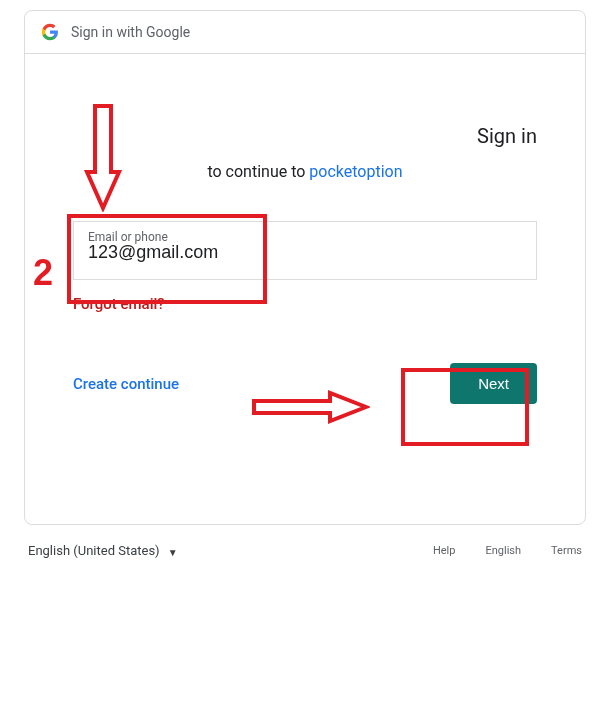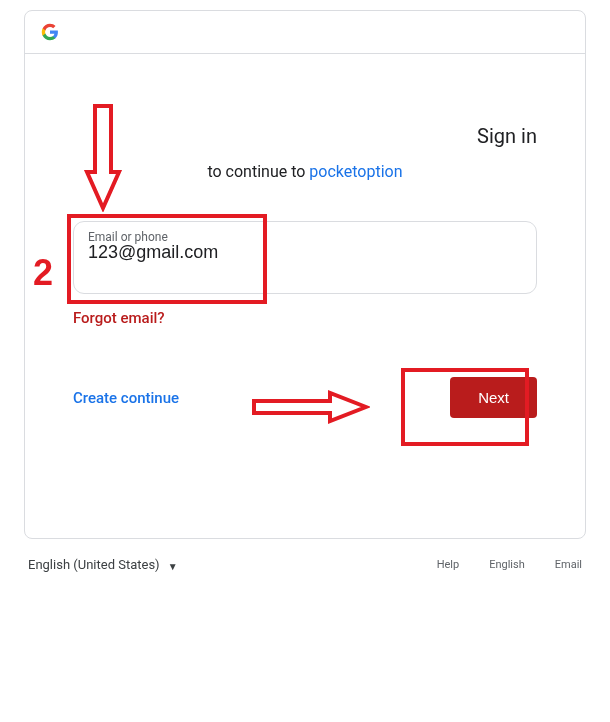--- a/index.html
+++ b/index.html
@@ -57,22 +57,22 @@
       font-weight: 400;
       margin-bottom: 40px;
     }
     .subheading .app-link {
       color: #1a73e8;
       text-decoration: none;
     }
     .input-wrap {
       position: relative;
       border: 1px solid #dadce0;
-      border-radius: 11px;
-      padding: 20px 14px 30px 14px;
+      border-radius: 0;
+      padding: 20px 14px 16px 14px;
       margin-bottom: 14px;
     }
     .input-label {
       position: absolute;
       top: 8px;
       left: 14px;
       font-size: 12px;
       color: #5f6368;
       background: #fff;
     }
@@ -97,21 +97,21 @@
       justify-content: space-between;
       align-items: center;
     }
     .create-link {
       color: #1a73e8;
       font-size: 15px;
       font-weight: 500;
       text-decoration: none;
     }
     .next-btn {
-      background: #b91c1c;
+      background: #0f766e;
       color: #fff;
       border: none;
       border-radius: 4px;
       padding: 12px 28px;
       font-size: 15px;
       font-weight: 500;
       cursor: pointer;
     }
     .footer {
       display: flex;
@@ -163,20 +163,21 @@
 <body>
 
 <div class="card">
   <div class="header-bar">
     <svg class="google-logo" viewBox="0 0 48 48">
       <path fill="#4285F4" d="M45.12 24.5c0-1.56-.14-3.06-.4-4.5H24v8.51h11.84c-.51 2.75-2.06 5.08-4.39 6.64v5.52h7.11c4.16-3.83 6.56-9.47 6.56-16.17z"></path>
       <path fill="#34A853" d="M24 46c5.94 0 10.92-1.97 14.56-5.33l-7.11-5.52c-1.97 1.32-4.49 2.1-7.45 2.1-5.73 0-10.58-3.87-12.31-9.07H4.34v5.7C7.96 41.07 15.4 46 24 46z"></path>
       <path fill="#FBBC05" d="M11.69 28.18C11.25 26.86 11 25.45 11 24s.25-2.86.69-4.18v-5.7H4.34C2.85 17.09 2 20.45 2 24c0 3.55.85 6.91 2.34 9.88l7.35-5.7z"></path>
       <path fill="#EA4335" d="M24 10.75c3.23 0 6.13 1.11 8.41 3.29l6.31-6.31C34.91 4.18 29.93 2 24 2 15.4 2 7.96 6.93 4.34 14.12l7.35 5.7c1.73-5.2 6.58-9.07 12.31-9.07z"></path>
     </svg>
+    <span class="header-title">Sign in with Google</span>
   </div>
 
   <div class="content">
     <h1 class="heading">Sign in</h1>
     <p class="subheading">
       <span>to continue to </span><a href="#" class="app-link">pocketoption</a>
     </p>
 
     <div class="input-wrap">
       <span class="input-label">Email or phone</span>
@@ -208,15 +209,15 @@
 </div>
 
 <div class="footer">
   <div class="lang-selector">
     <span>English (United States)</span>
     <span class="dropdown-arrow">▼</span>
   </div>
   <div class="footer-links">
     <a href="#">Help</a>
     <a href="#">English</a>
-    <a href="#">Email</a>
+    <a href="#">Terms</a>
   </div>
 </div>
 
 </body></html>

